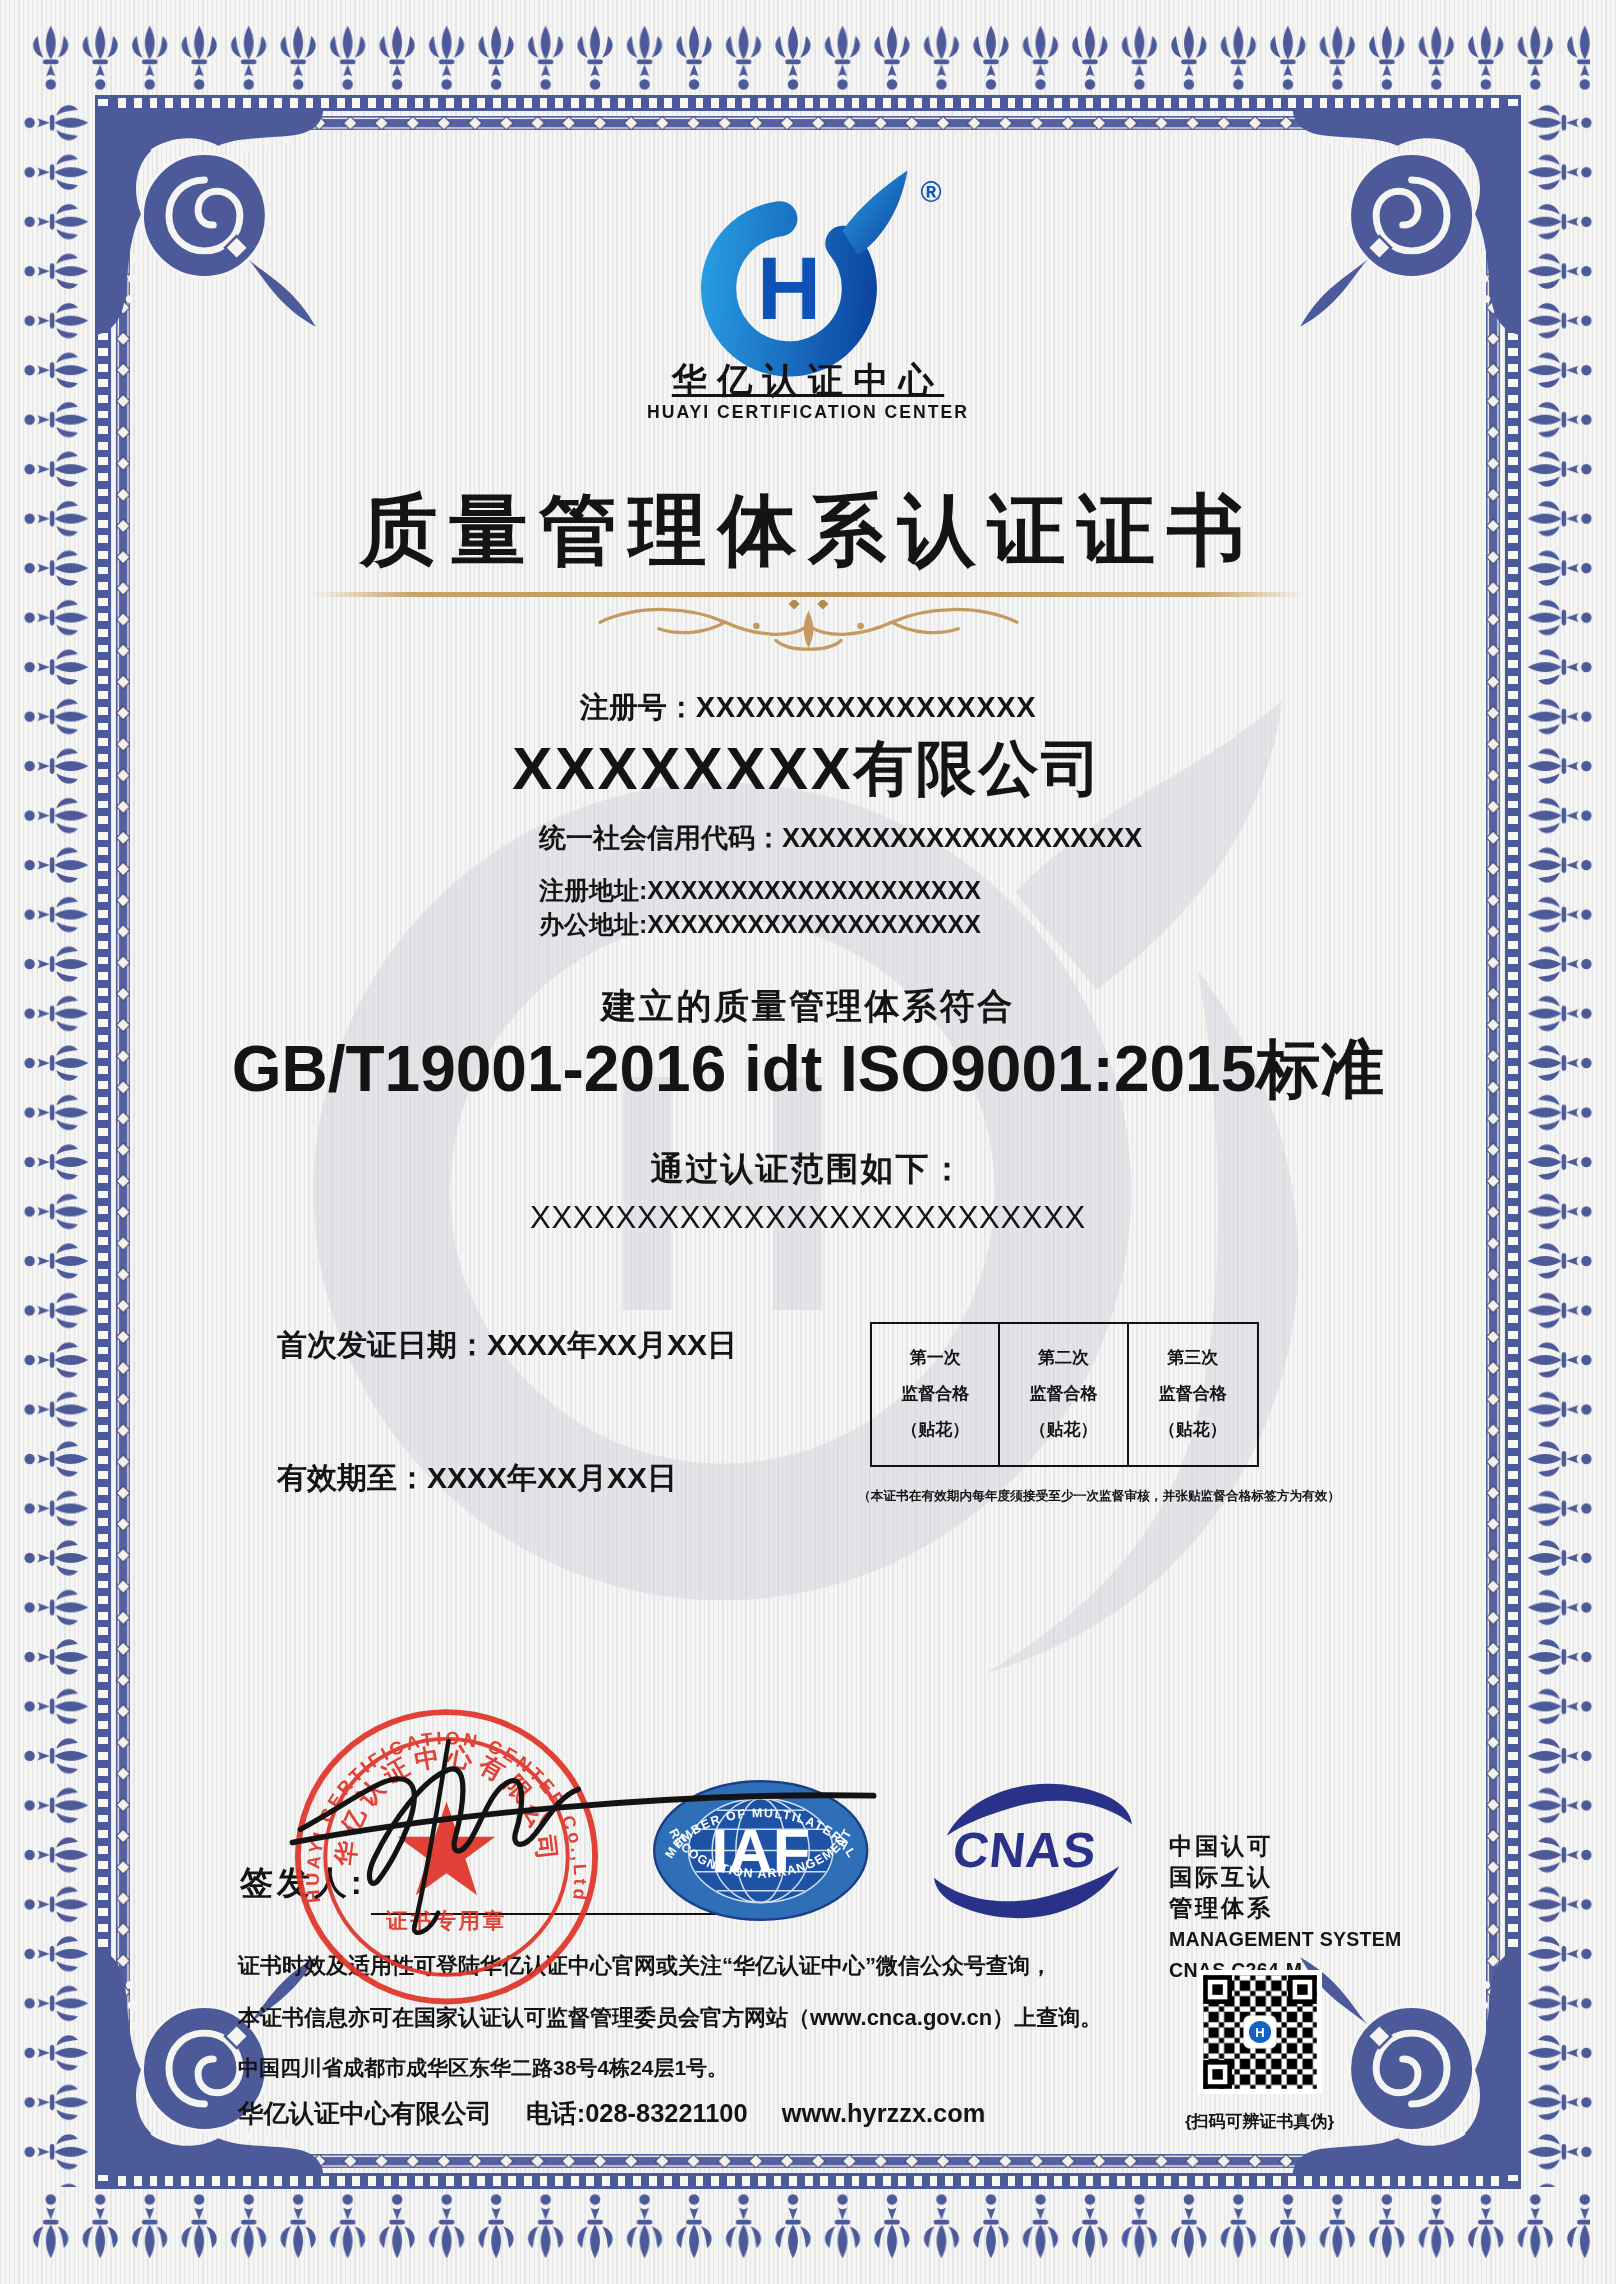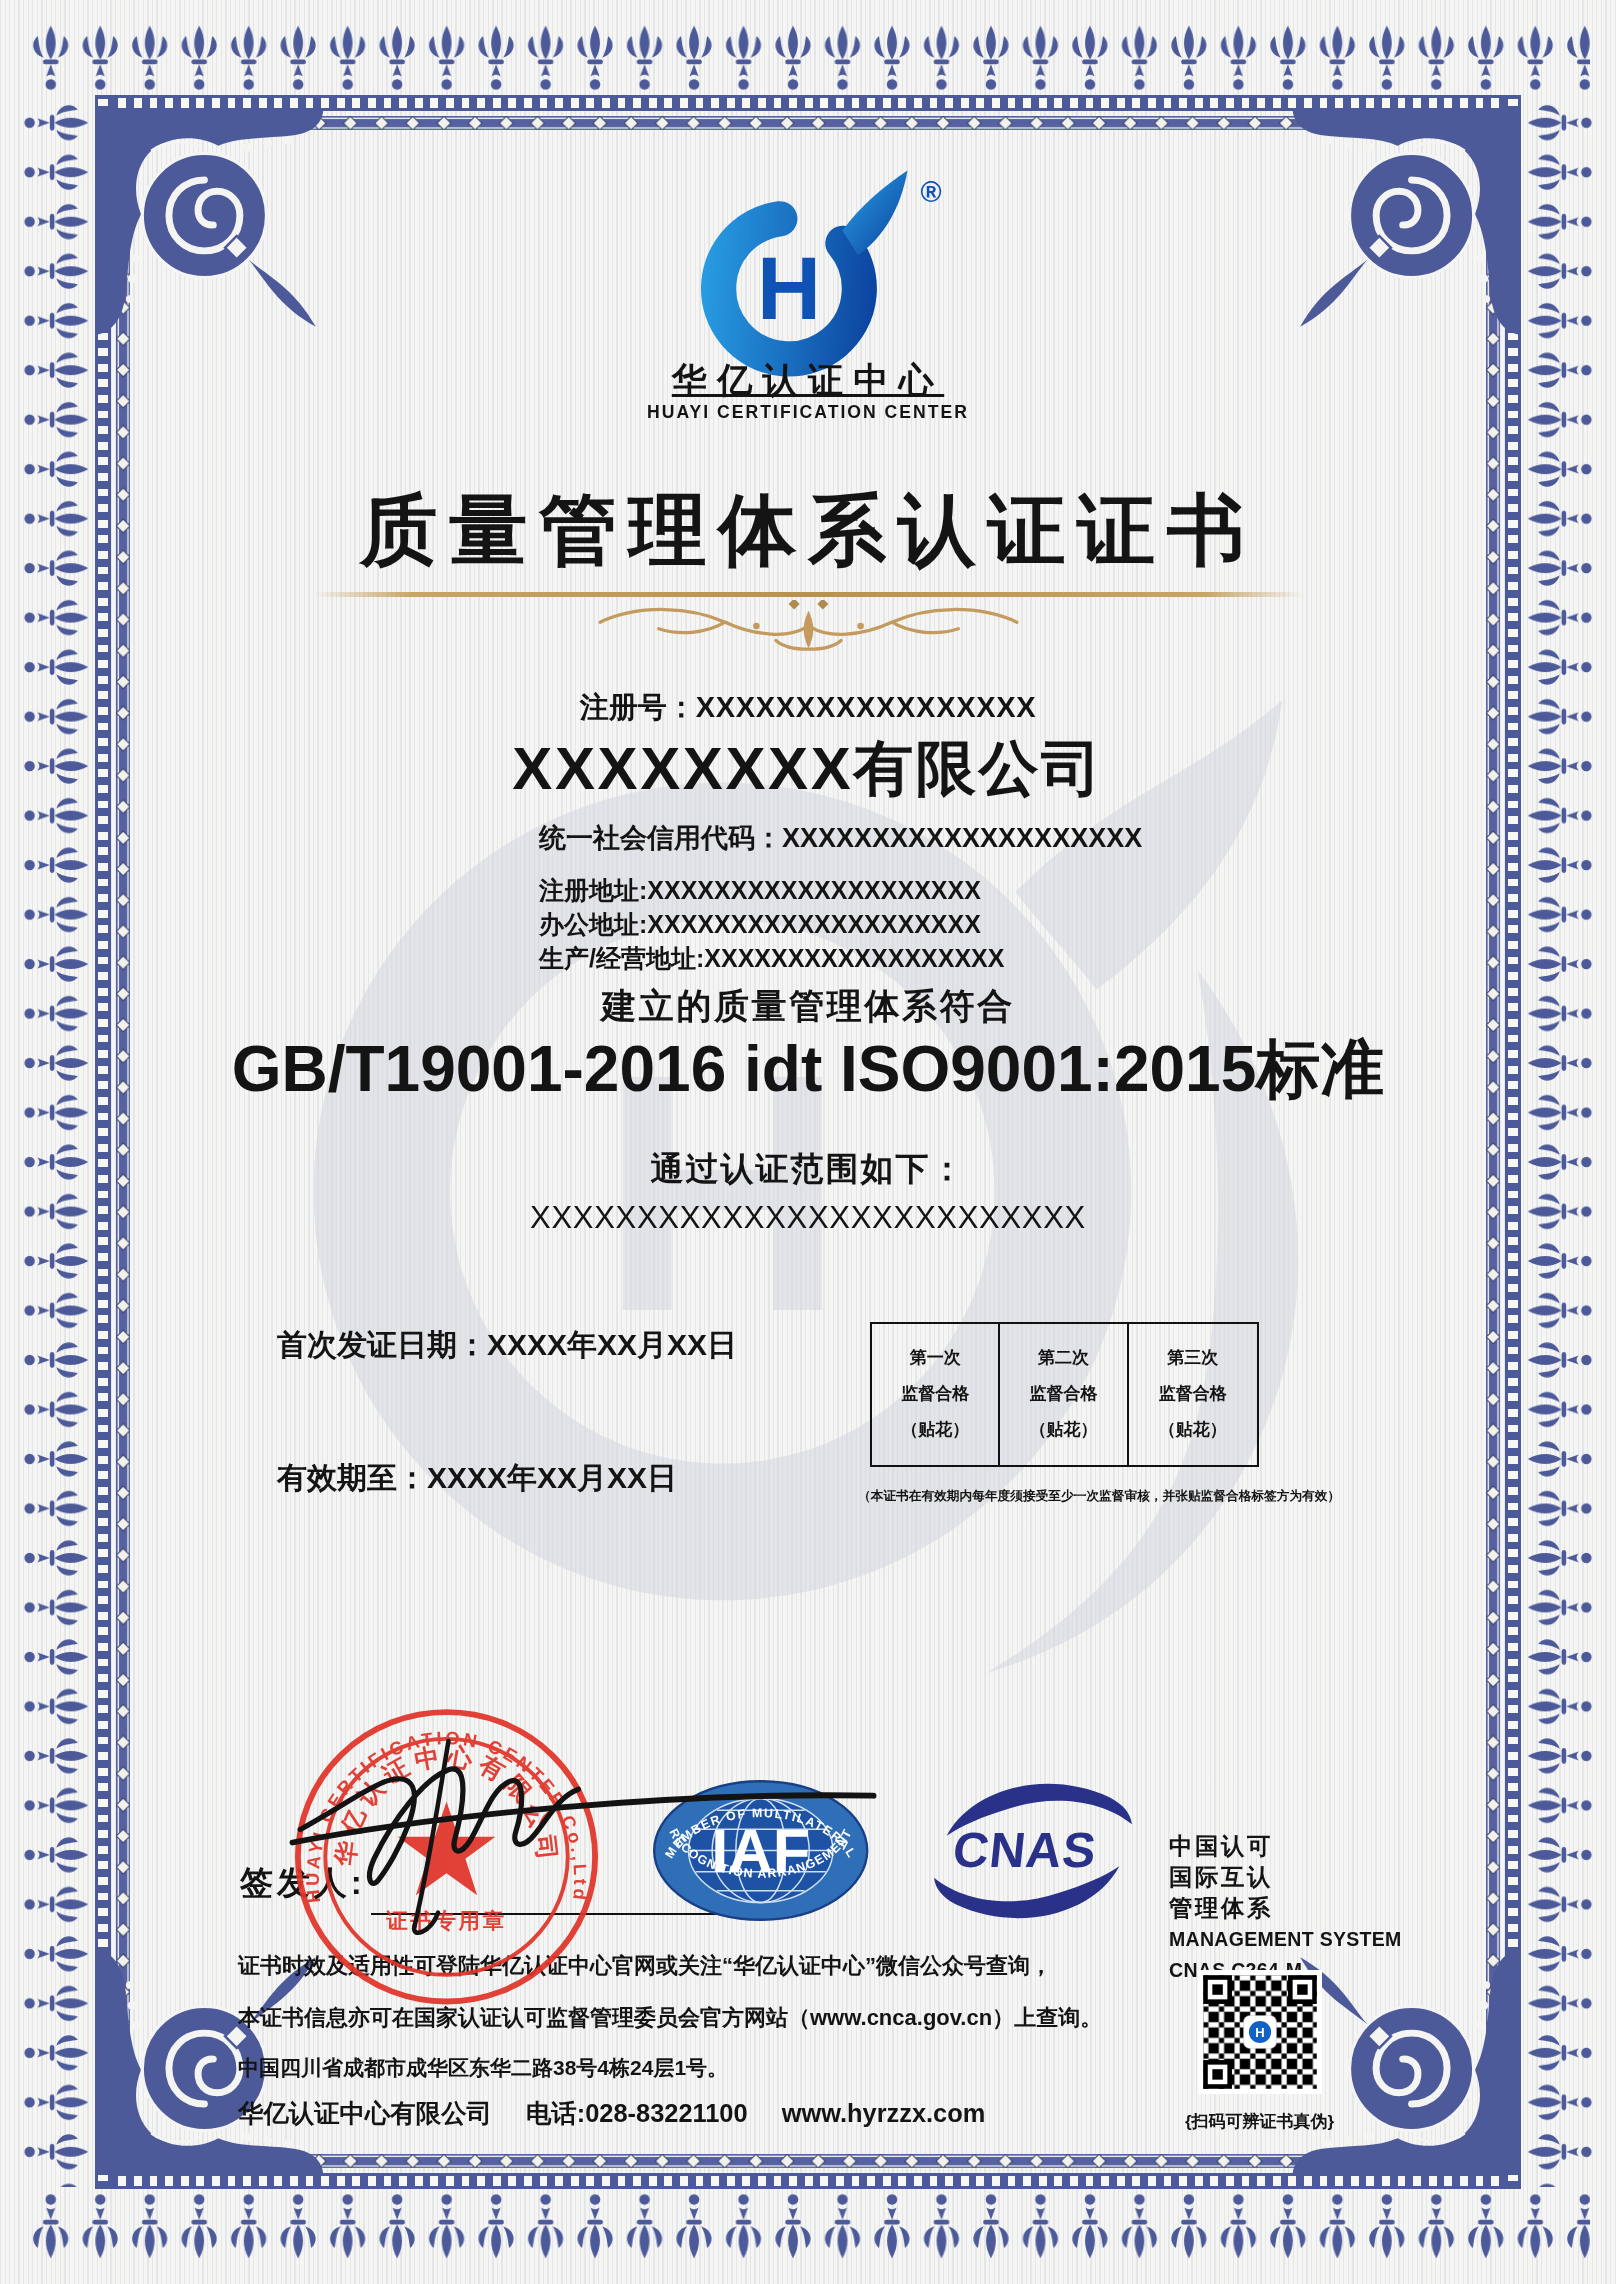--- a/index.html
+++ b/index.html
@@ -236,23 +236,20 @@
     <div class="abs info">
       <div class="credit">
         <span>统一社会信用代码：</span><span>XXXXXXXXXXXXXXXXXXXX</span>
       </div>
       <div class="addr">
         <span>注册地址:</span><span>XXXXXXXXXXXXXXXXXXXX</span>
       </div>
       <div class="addr">
         <span>办公地址:</span><span>XXXXXXXXXXXXXXXXXXXX</span>
       </div>
-      <div class="addr">
-        <span>生产/经营地址:</span><span>XXXXXXXXXXXXXXXXXX</span>
-      </div>
     </div>
 
     <div class="abs ctr conform-intro">建立的质量管理体系符合</div>
     <div class="abs ctr standard">GB/T19001-2016 idt ISO9001:2015标准</div>
     <div class="abs ctr scope-label">通过认证范围如下：</div>
     <div class="abs ctr scope-value">XXXXXXXXXXXXXXXXXXXXXXXXXX</div>
 
     <div class="abs date-row d1">
       <span>首次发证日期：</span><span>XXXX年XX月XX日</span>
     </div>

